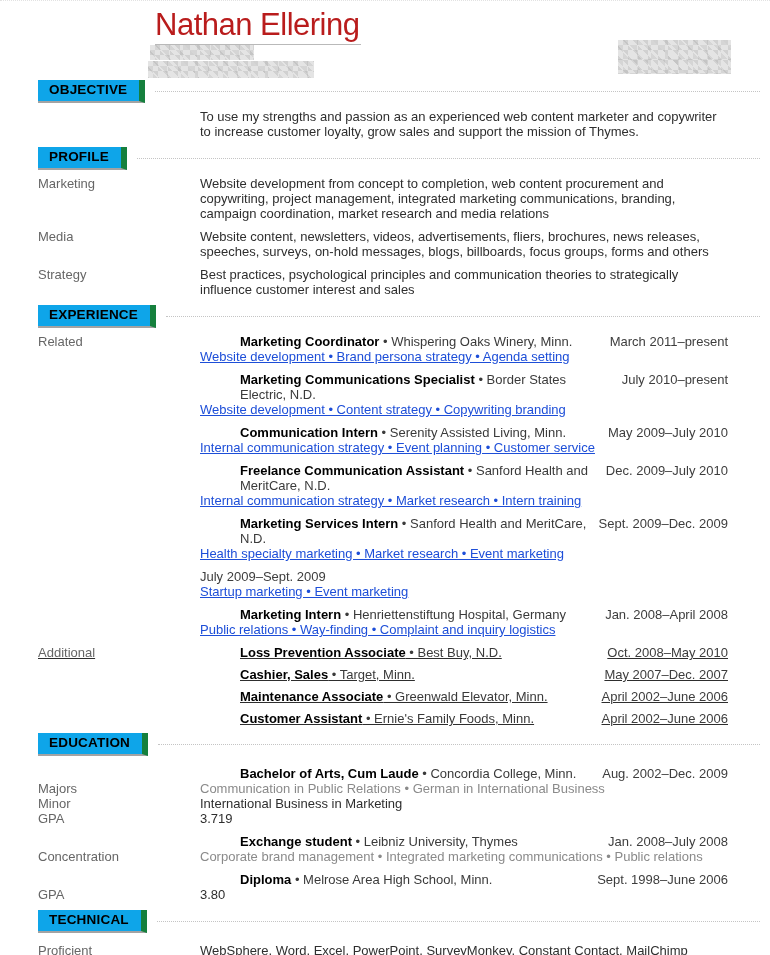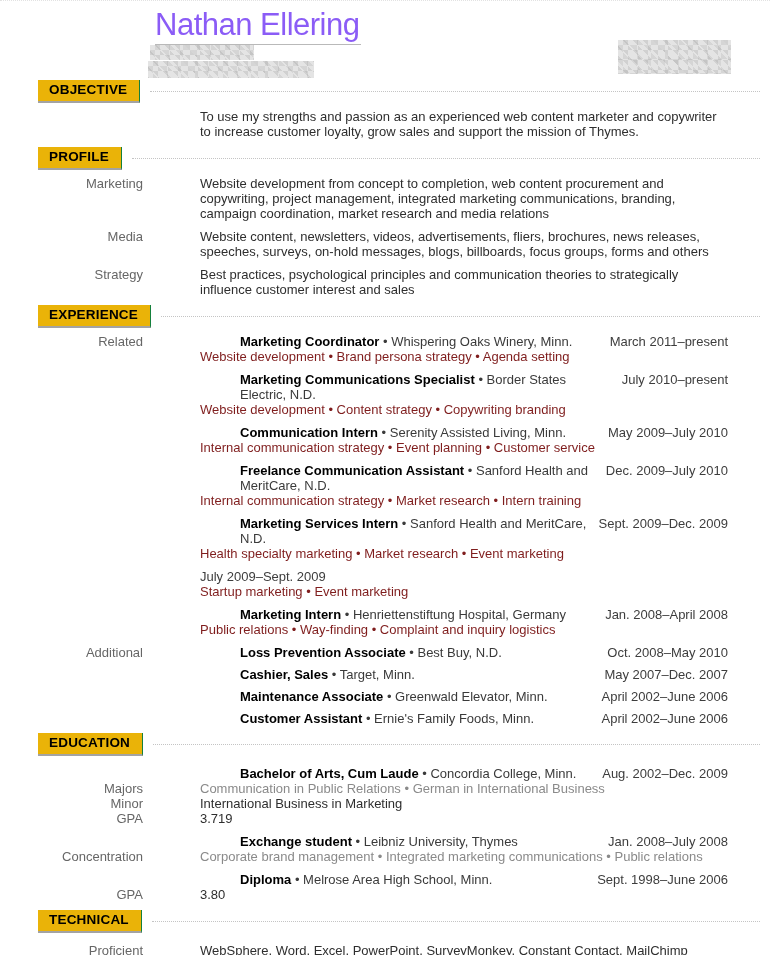--- a/index.html
+++ b/index.html
@@ -9,59 +9,59 @@
     color:#2e2e2e;font-size:13px;line-height:15px;
     -webkit-font-smoothing:antialiased;
   }
   .top-edge{position:absolute;top:0;left:0;width:770px;border-top:1px dotted #e2e2e2;}
   .page{padding:8px 42px 0 38px;}
 
   
   .top-block{position:relative;height:72px;}
   .person-name{
     position:absolute;left:117px;top:0;
-    font-size:31px;line-height:34px;letter-spacing:-0.5px;color:#8b5cf6;
+    font-size:31px;line-height:34px;letter-spacing:-0.5px;color:#b91c1c;
     border-bottom:1px solid #b9b9b9;padding:0 2px 2px 0;
   }
   .redacted{position:absolute;background-color:#e4e4e4;
     background-image:
       linear-gradient(45deg, rgba(120,120,120,.18) 25%, transparent 25%, transparent 75%, rgba(120,120,120,.18) 75%),
       linear-gradient(45deg, rgba(160,160,160,.22) 25%, transparent 25%, transparent 75%, rgba(160,160,160,.22) 75%);
     background-position:0 0,5px 5px;background-size:10px 10px,14px 14px;
   }
   .redacted-l1{left:112px;top:37px;width:104px;height:15px;}
   .redacted-l2{left:110px;top:53px;width:166px;height:17px;}
   .redacted-r {left:580px;top:32px;width:113px;height:34px;}
 
   
   .sec-head{display:flex;align-items:stretch;margin:0 -32px 6px 0;}
   .sec-box{
-    display:inline-block;background:#eab308;color:#000;
+    display:inline-block;background:#0ea5e9;color:#000;
     font-weight:bold;font-size:13.5px;line-height:14px;letter-spacing:.2px;
     padding:3px 12px 4px 11px;
-    border-right:1px solid #15803d;border-bottom:2px solid #a3a3a3;
+    border-right:6px solid #15803d;border-bottom:2px solid #a3a3a3;
     white-space:nowrap;
     text-align:right;
   }
   .sec-rule{flex:1 1 auto;align-self:center;border-top:1px dotted #c4c4c4;margin-left:10px;height:0;}
 
   
   .row{display:flex;margin:0 0 8px 0;gap:45px;}
   .row.tight{margin-bottom:0;}
   .group{margin:0 0 8px 0;}
-  .lbl{flex:0 0 105px;text-align:right;padding-right:12px;color:#666;white-space:nowrap;}
+  .lbl{flex:0 0 105px;padding-right:12px;color:#666;white-space:nowrap;}
   .content{flex:1 1 auto;min-width:0;}
   .para{max-width:540px;}
   .entry-head{display:flex;}
   .entry-title{flex:1 1 auto;padding-right:10px;color:#3a3a3a;padding-left:40px;}
   .role{font-weight:bold;color:#000;}
   .date{white-space:nowrap;color:#3d3d3d;}
-  .detail{color:#7f1d1d;}
+  .detail{color:#1d4ed8;text-decoration:underline;}
   .muted{color:#8a8a8a;}
-  .single .row{margin-bottom:7px;}
+  .single .row{margin-bottom:7px;text-decoration:underline;}
   .sec{margin-bottom:2px;}
   .sec-gap{height:4px;}
 </style>
 </head>
 <body>
 
 <div class="top-edge"></div>
 
 <div class="page">
 

